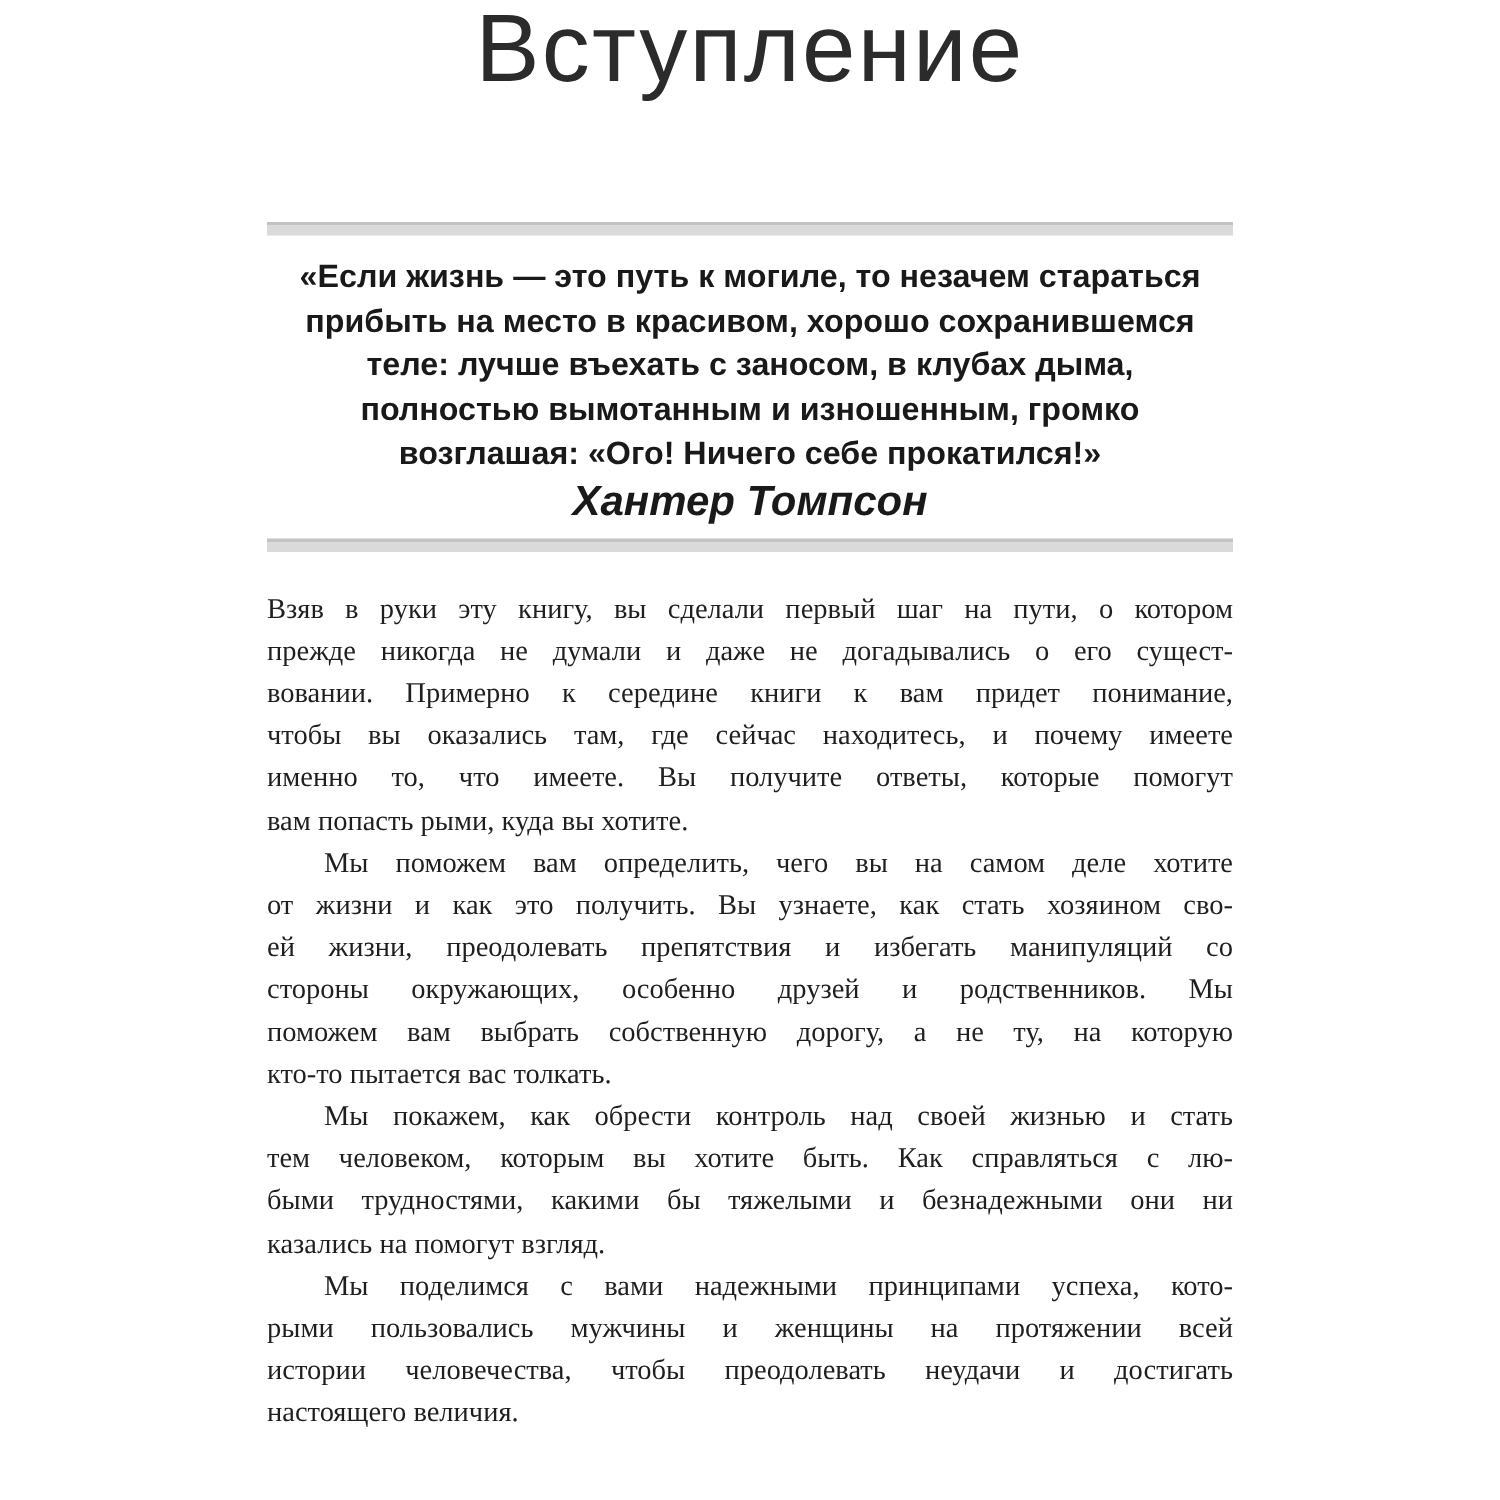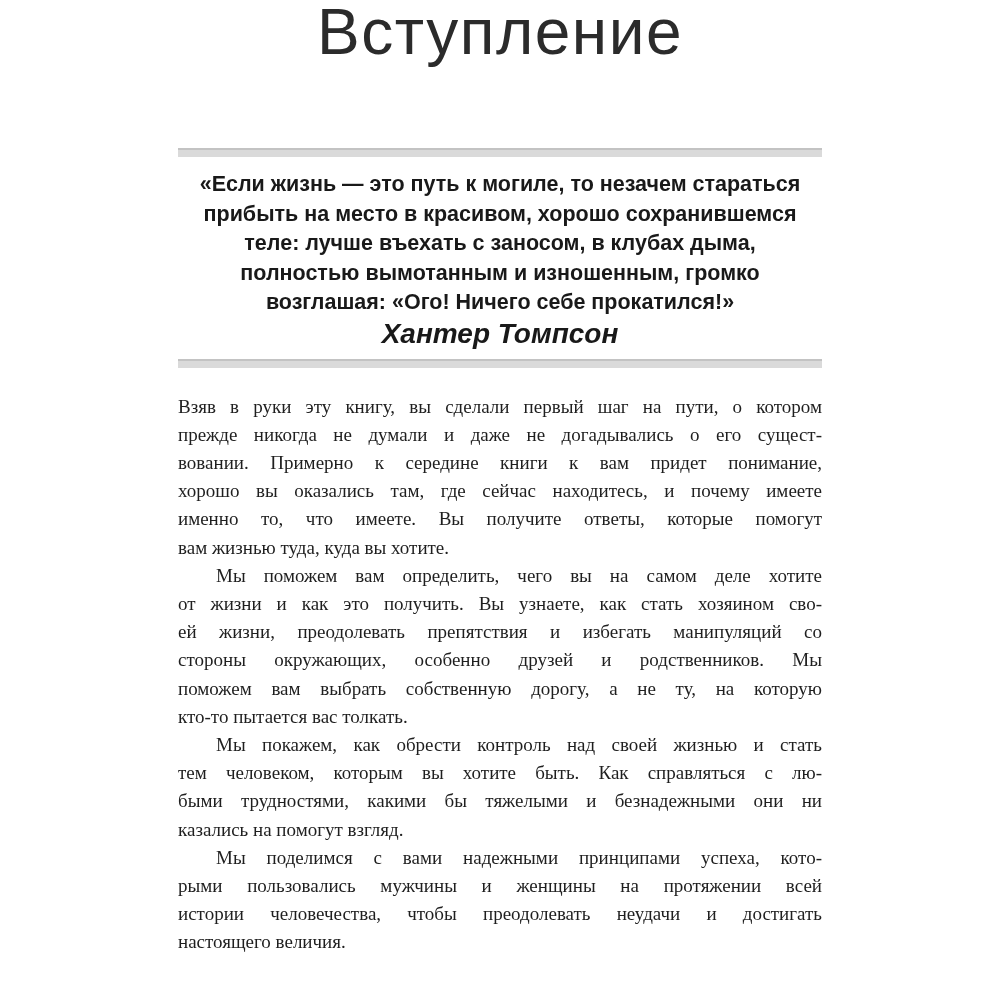--- a/index.html
+++ b/index.html
@@ -103,23 +103,23 @@
     </blockquote>
 
     <div class="bar"></div>
   </section>
 
   <section class="body-text">
       <div class="paragraph">
         <div class="body-line">Взяв в руки эту книгу, вы сделали первый шаг на пути, о котором</div>
         <div class="body-line">прежде никогда не думали и даже не догадывались о его сущест-</div>
         <div class="body-line">вовании. Примерно к середине книги к вам придет понимание,</div>
-        <div class="body-line">хорошо вы оказались там, где сейчас находитесь, и почему имеете</div>
+        <div class="body-line">чтобы вы оказались там, где сейчас находитесь, и почему имеете</div>
         <div class="body-line">именно то, что имеете. Вы получите ответы, которые помогут</div>
-        <div class="body-line last">вам жизнью туда, куда вы хотите.</div>
+        <div class="body-line last">вам попасть рыми, куда вы хотите.</div>
       </div>
       <div class="paragraph">
         <div class="body-line indent">Мы поможем вам определить, чего вы на самом деле хотите</div>
         <div class="body-line">от жизни и как это получить. Вы узнаете, как стать хозяином сво-</div>
         <div class="body-line">ей жизни, преодолевать препятствия и избегать манипуляций со</div>
         <div class="body-line">стороны окружающих, особенно друзей и родственников. Мы</div>
         <div class="body-line">поможем вам выбрать собственную дорогу, а не ту, на которую</div>
         <div class="body-line last">кто-то пытается вас толкать.</div>
       </div>
       <div class="paragraph">

